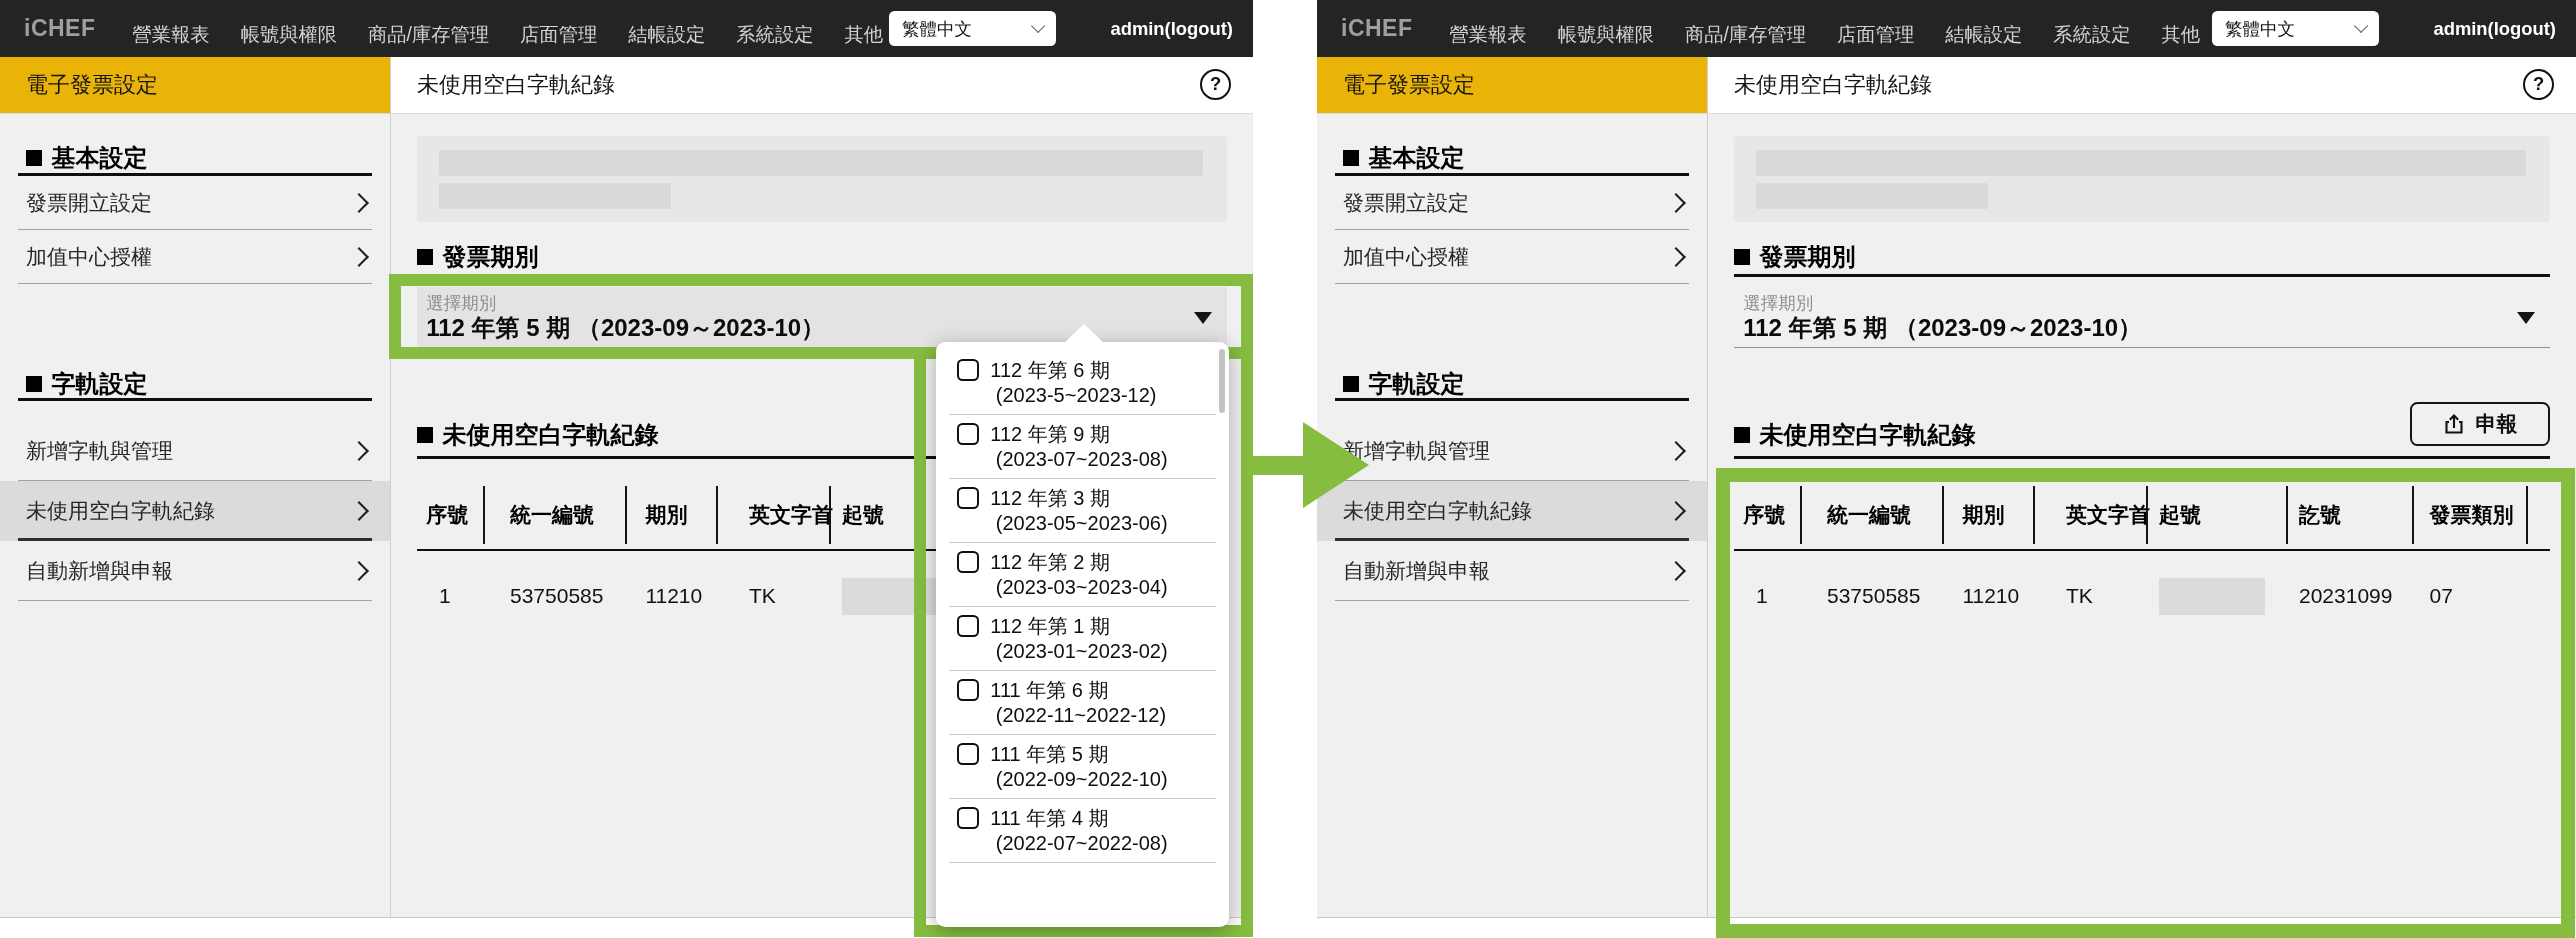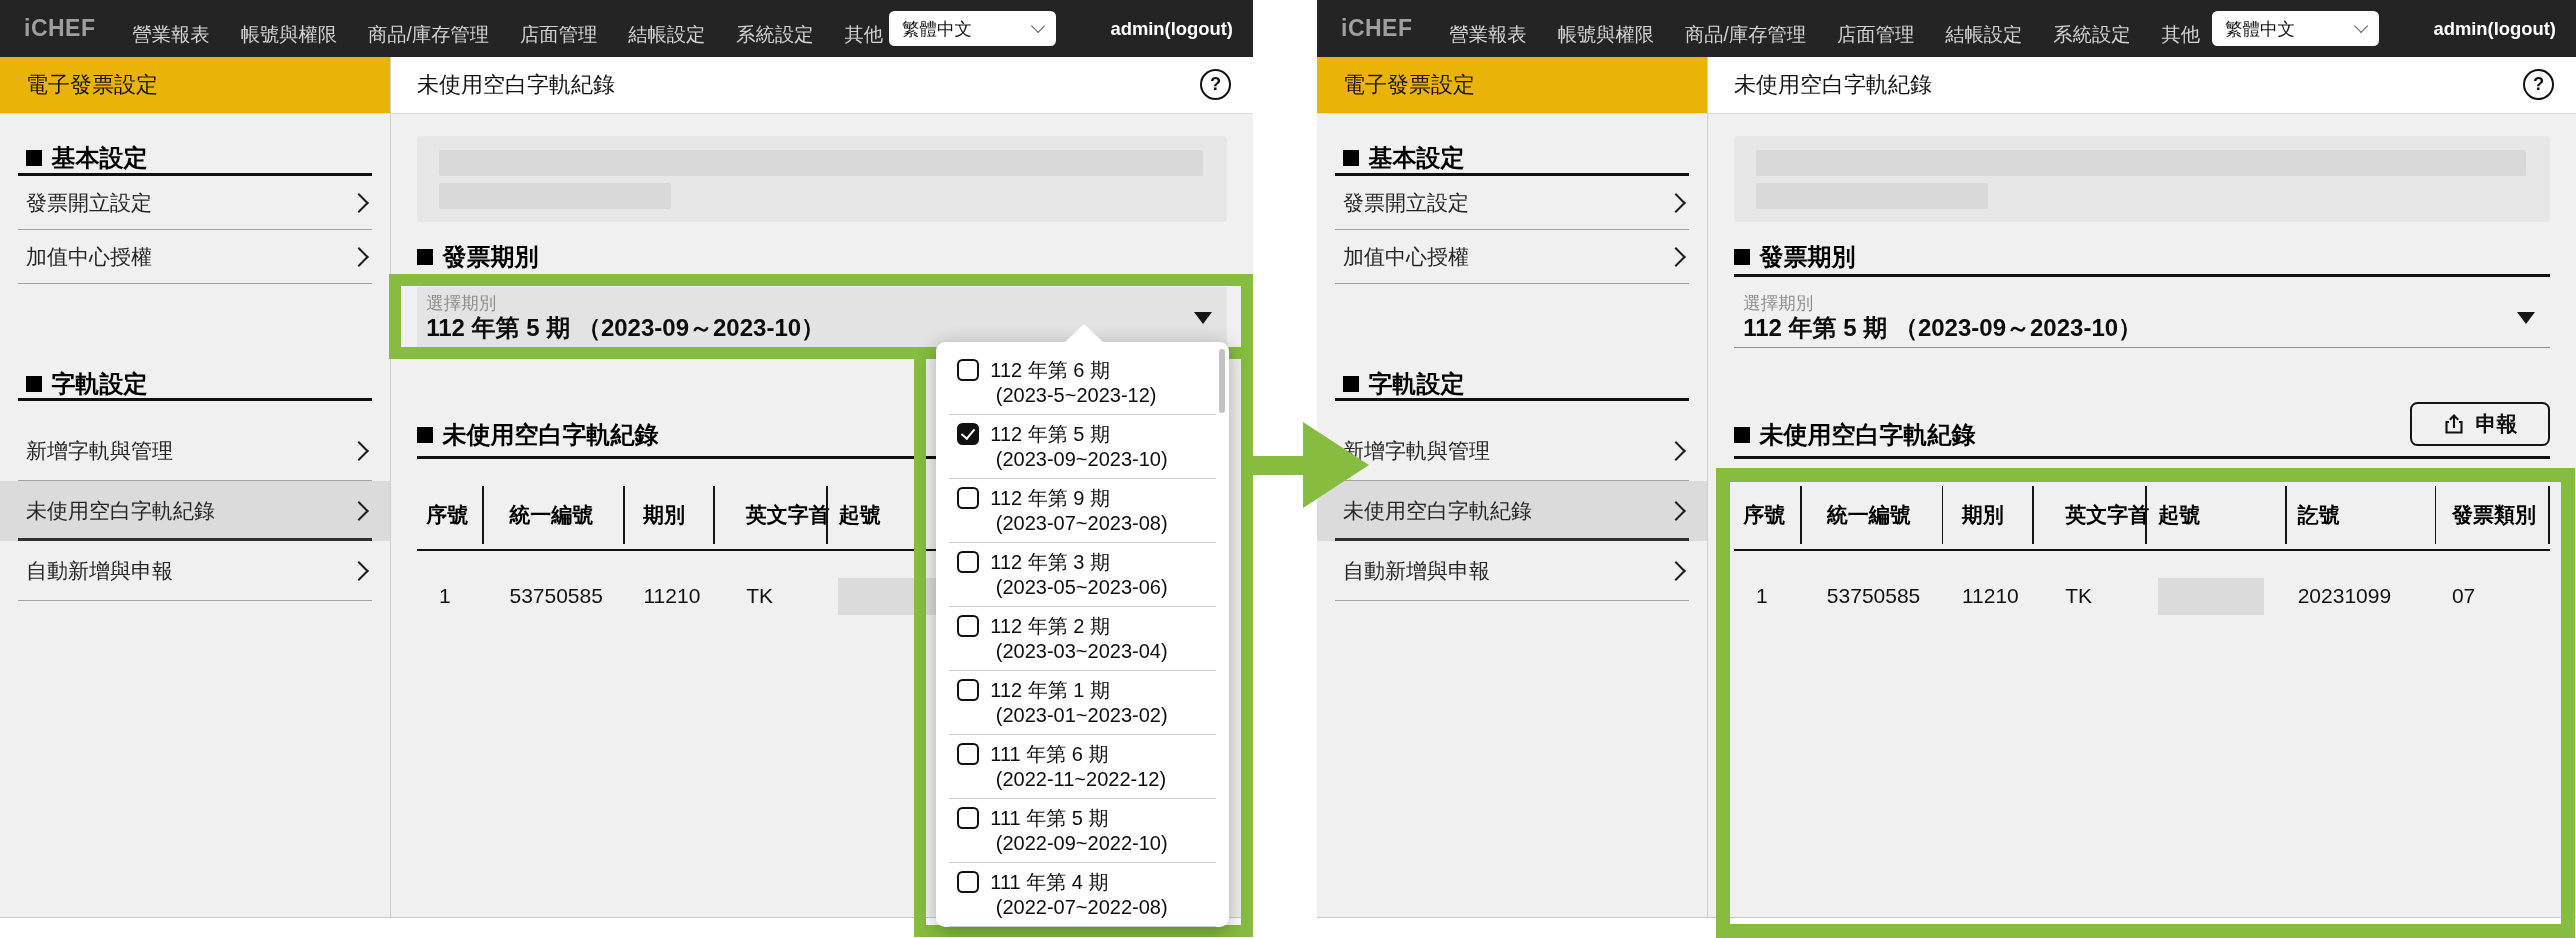--- a/index.html
+++ b/index.html
@@ -87,21 +87,21 @@
     box-sizing:border-box;white-space:nowrap;}
   .th::after{content:"";position:absolute;right:0;top:5.5px;bottom:5.5px;width:1.8px;background:#141414;}
   .table-row{position:absolute;left:26px;right:26px;top:495px;height:88px;display:flex;}
   .td{display:flex;align-items:center;font-size:21px;color:#111;box-sizing:border-box;white-space:nowrap;}
   .c1{width:68px;padding-left:9.2px;}
   .td.c1{padding-left:22px;}
   .c2{width:142px;padding-left:25px;}
   .c3{width:91px;padding-left:18.4px;}
   .c4{width:113px;padding-left:31px;}
   .c5{width:140px;padding-left:11px;}
-  .c6{width:150px;padding-left:11px;}
+  .c6{width:126px;padding-left:11px;}
   .c7{width:114px;padding-left:15.6px;}
   .cell-placeholder{width:106px;height:37px;background:#DBDBDC;}
 
   
   .dropdown{display:none;}
   .panel--open .dropdown{display:block;position:absolute;left:545px;top:285px;width:293px;height:585px;background:#fff;
     border-radius:9.2px;box-shadow:0 4.6px 20px rgba(0,0,0,.30);z-index:30;padding-top:9.2px;box-sizing:border-box;}
   .dd-caret{position:absolute;top:-18.4px;left:128px;width:0;height:0;
     border-left:20px solid transparent;border-right:20px solid transparent;border-bottom:19.3px solid #fff;}
   .dd-item{position:relative;height:64px;margin:0 13px;padding:6.4px 0 0 8.3px;box-sizing:border-box;
@@ -219,26 +219,20 @@
       </div>
 
       <div class="dropdown">
         <div class="dd-caret"></div>
         <div class="dd-item">
           <span class="dd-check"></span>
           <span class="dd-text">
             <span>112 年第 6 期</span><br><span class="dd-line2">(2023-5~2023-12)</span>
           </span>
         </div>
-        <div class="dd-item checked">
-          <span class="dd-check"></span>
-          <span class="dd-text">
-            <span>112 年第 5 期</span><br><span class="dd-line2">(2023-09~2023-10)</span>
-          </span>
-        </div>
         <div class="dd-item">
           <span class="dd-check"></span>
           <span class="dd-text">
             <span>112 年第 9 期</span><br><span class="dd-line2">(2023-07~2023-08)</span>
           </span>
         </div>
         <div class="dd-item">
           <span class="dd-check"></span>
           <span class="dd-text">
             <span>112 年第 3 期</span><br><span class="dd-line2">(2023-05~2023-06)</span>

